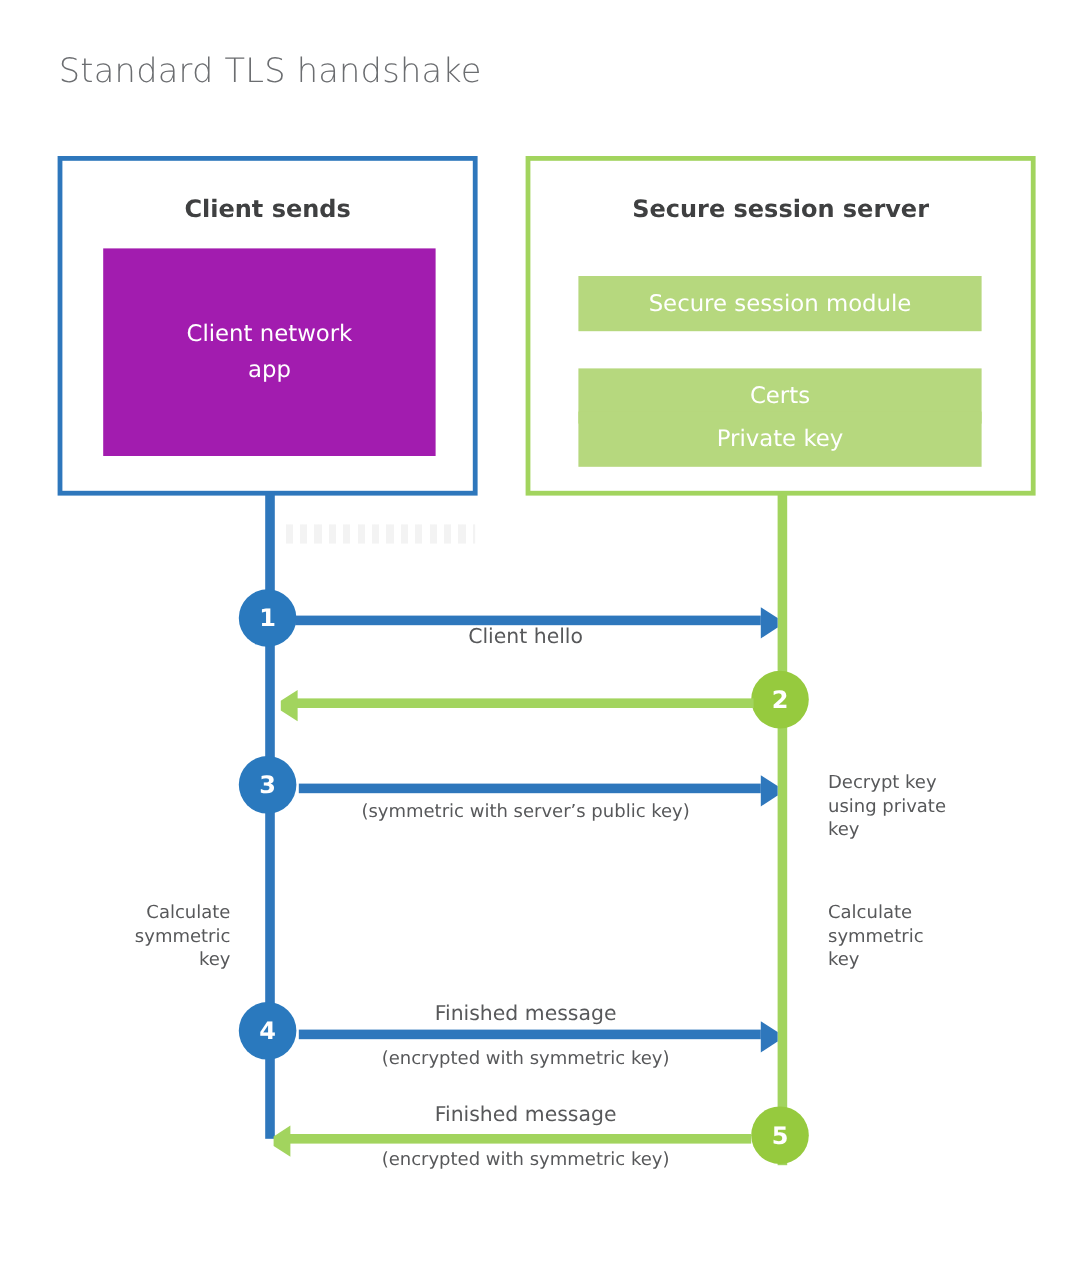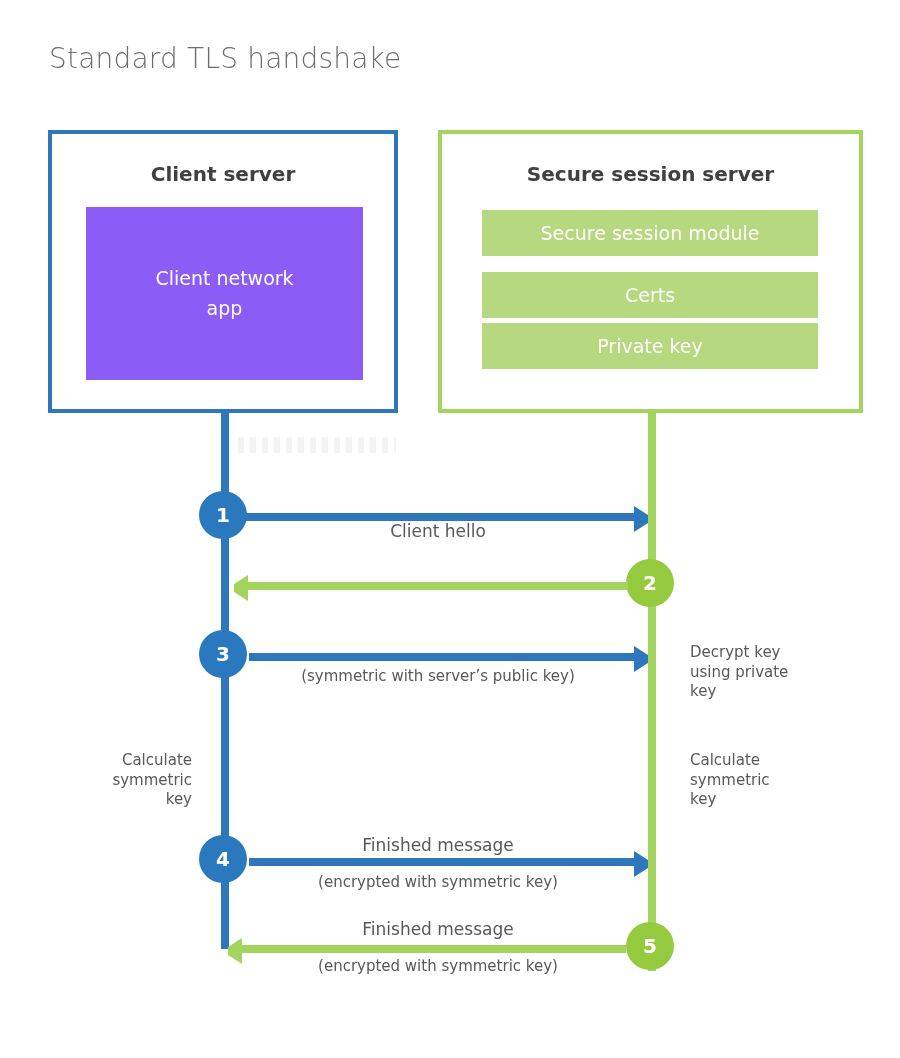--- a/index.html
+++ b/index.html
@@ -20,29 +20,29 @@
   .server-box {
     position:absolute; left:430px; top:122px; width:425px; height:283px;
     border:4px solid #a2d45e; background:#ffffff;
   }
   .box-title {
     position:absolute; left:0; right:0; top:24px; text-align:center;
     font-size:20px; font-weight:bold; color:#3f4041;
   }
   .client-app {
     position:absolute; left:78px; top:199px; width:277px; height:173px;
-    background:#8b5cf6; color:#ffffff; display:flex; align-items:center; justify-content:center;
+    background:#a21caf; color:#ffffff; display:flex; align-items:center; justify-content:center;
     font-size:19px; line-height:1.55; text-align:center; white-space:pre-line;
   }
   .server-bar {
     position:absolute; left:474px; width:336px; height:46px;
     background:#b6d87e; color:#ffffff; display:flex; align-items:center; justify-content:center;
-    font-size:19px; text-align:center;
+    font-size:19px; text-align:center;margin-top:20px;
   }
-  .bar-1 { top:202px; } .bar-2 { top:264px; } .bar-3 { top:315px; }
+  .bar-1 { top:202px; } .bar-2 { top:279px; } .bar-3 { top:315px; }
   
   .blue-line  { position:absolute; left:213px; top:403px; width:4px; height:538px; background:#2e77bc; }
   .green-line { position:absolute; left:640px; top:403px; width:4px; height:560px; background:#a2d45e; }
   .faint-artifact {
     position:absolute; left:230px; top:429px; width:158px; height:16px;
     background:repeating-linear-gradient(90deg,#f3f3f3 0 6px,transparent 6px 12px);
   }
   
   .step-circle {
     position:absolute; width:48px; height:48px; border-radius:50%;
@@ -91,21 +91,21 @@
   .note-calc-r    { left:678px; top:739px; width:110px; text-align:left; }
 </style>
 </head>
 <body>
 
 <div class="page">
 
   <div class="diagram-title">Standard TLS handshake</div>
 
   <div class="client-box">
-    <div class="box-title">Client server</div>
+    <div class="box-title">Client sends</div>
   </div>
   <div class="client-app">Client network
 app</div>
 
   <div class="server-box">
     <div class="box-title">Secure session server</div>
   </div>
   <div class="server-bar bar-1">Secure session module</div>
   <div class="server-bar bar-2">Certs</div>
   <div class="server-bar bar-3">Private key</div>

